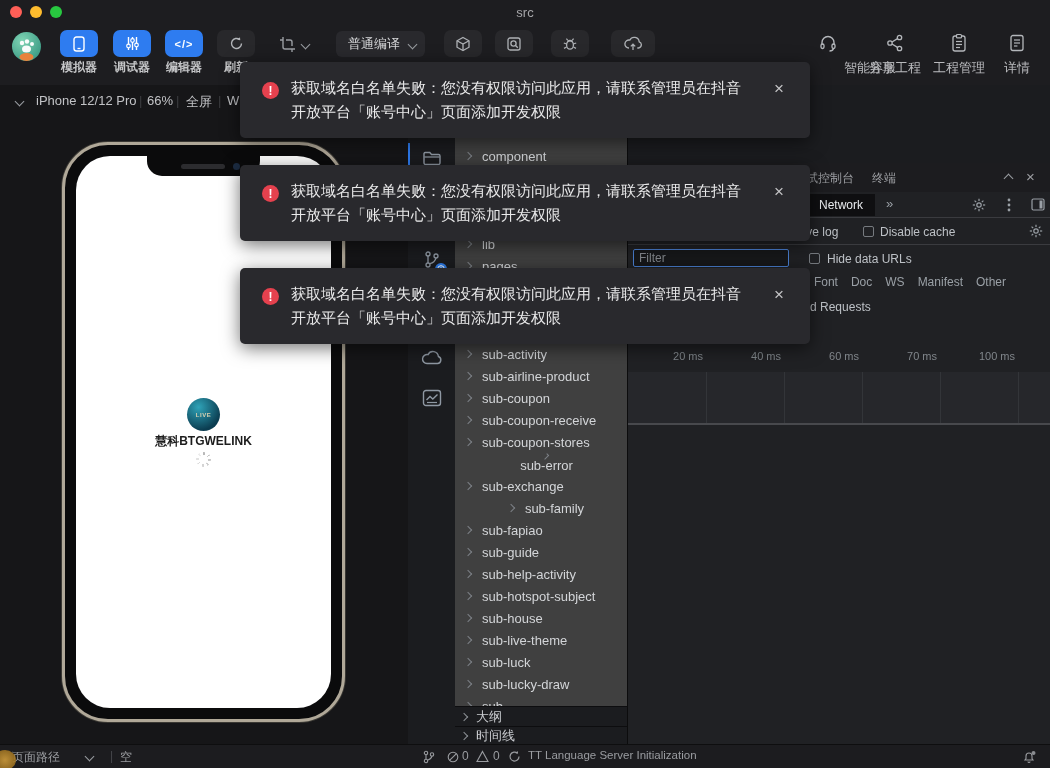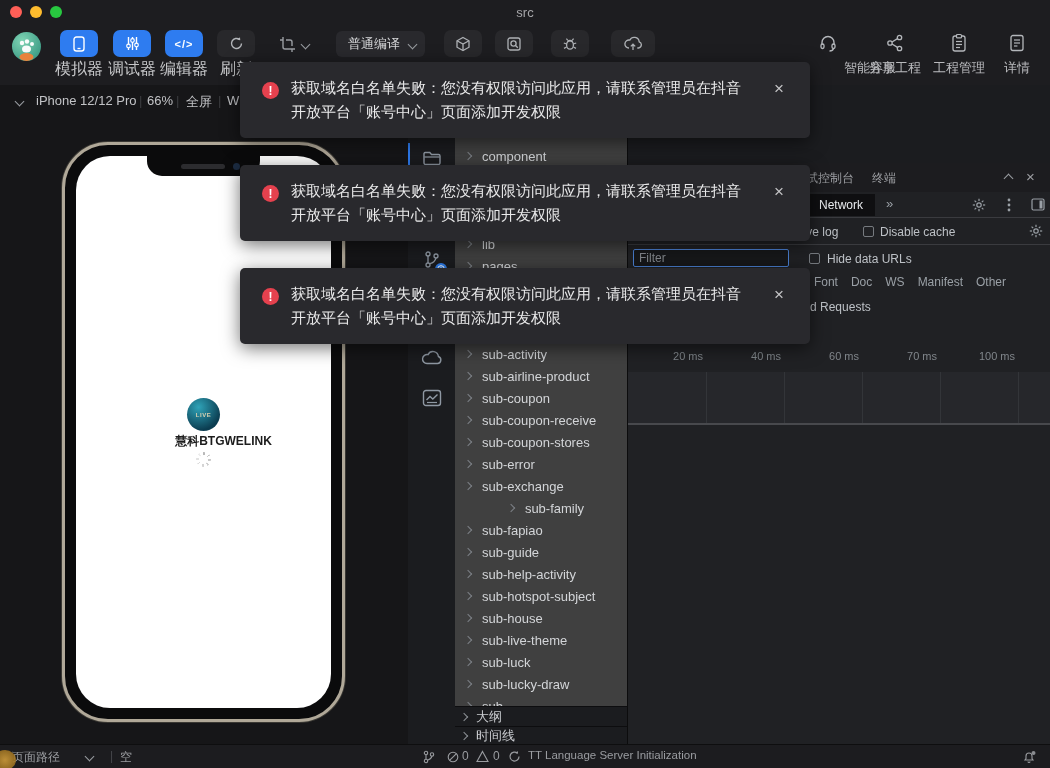--- a/index.html
+++ b/index.html
@@ -12,21 +12,21 @@
   .tl{width:12px;height:12px;border-radius:50%;top:6px;}
   .tl.red{left:10px;background:#ff5f57;}
   .tl.yel{left:30px;background:#febc2e;}
   .tl.grn{left:50px;background:#28c840;}
   .win-title{left:0;top:5px;width:1050px;text-align:center;font-size:13px;color:#a6a6a9;}
   
   .toolbar{left:0;top:25px;width:1050px;height:60px;background:#1d1d20;}
   .tbtn{top:5px;width:38px;height:27px;border-radius:7px;display:flex;align-items:center;justify-content:center;}
   .tbtn.blue{background:#2e7cf0;color:#fff;}
   .tbtn.dark{background:#28282b;color:#b4b7bb;}
-  .tlabel{top:34px;font-size:16px;color:#c6c7c9;text-align:center;width:64px;}
+  .tlabel{top:34px;font-size:12px;color:#c6c7c9;text-align:center;width:64px;font-weight:bold;}
   .codeglyph{font-size:11px;font-weight:bold;letter-spacing:1px;color:#fff;}
   .compile{left:336px;top:6px;width:89px;height:26px;background:#29292d;border-radius:6px;
            display:flex;align-items:center;justify-content:space-between;padding:0 9px 0 12px;box-sizing:border-box;}
   .compile span{font-size:13px;color:#d6d7d9;}
   .chev{display:inline-block;width:6px;height:6px;border-right:1.5px solid #9a9da2;border-bottom:1.5px solid #9a9da2;}
   .chev.down{transform:rotate(45deg);}
   .chev.up{transform:rotate(-135deg);}
   .chev.right{transform:rotate(-45deg);}
   .rgroup-icon{top:8px;color:#b4b7bb;}
   .rlabel{top:34px;font-size:13px;color:#b9babd;text-align:center;width:70px;}
@@ -39,21 +39,21 @@
   .phone{left:62px;top:57px;width:283px;height:580px;border-radius:46px;background:#0b0b0c;
          border:3px solid #b0a898;box-sizing:border-box;box-shadow:0 0 0 1px #3a3833;}
   .screen{left:11px;top:11px;width:255px;height:552px;background:#fff;border-radius:34px;overflow:hidden;}
   .notch{left:71px;top:0;width:113px;height:20px;background:#0b0b0c;border-radius:0 0 15px 15px;}
   .speaker{left:34px;top:8px;width:44px;height:5px;background:#2c2c2f;border-radius:3px;}
   .cam{left:86px;top:7px;width:7px;height:7px;border-radius:50%;background:#1c2c42;}
   .app-logo{left:111px;top:242px;width:33px;height:33px;border-radius:50%;
             background:radial-gradient(circle at 35% 28%,#2fa3b8,#0b3d51 72%);
             display:flex;align-items:center;justify-content:center;}
   .app-logo span{font-size:6px;font-weight:bold;color:#d8d0b0;letter-spacing:.5px;}
-  .app-name{left:0;top:277px;width:255px;text-align:center;font-size:12px;font-weight:bold;color:#1c1c1c;margin-left:20px;}
+  .app-name{left:0;top:277px;width:255px;text-align:center;font-size:12px;font-weight:bold;color:#1c1c1c;}
   .spinner{left:120px;top:296px;width:15px;height:15px;border-radius:50%;
     background:conic-gradient(#b9b9b9 0 14deg,transparent 14deg 45deg,#c0c0c0 45deg 59deg,transparent 59deg 90deg,
     #c8c8c8 90deg 104deg,transparent 104deg 135deg,#cecece 135deg 149deg,transparent 149deg 180deg,
     #d4d4d4 180deg 194deg,transparent 194deg 225deg,#dbdbdb 225deg 239deg,transparent 239deg 270deg,
     #e2e2e2 270deg 284deg,transparent 284deg 315deg,#ececec 315deg 329deg,transparent 329deg 360deg);}
   .spinner:after{content:"";position:absolute;left:3px;top:3px;width:9px;height:9px;border-radius:50%;background:#fff;}
   
   .activity{left:408px;top:85px;width:47px;height:659px;background:#1b1c1f;}
   .act-item{left:0;width:47px;height:34px;display:flex;align-items:center;justify-content:center;color:#8f98a3;}
   .act-ind{left:0;top:58px;width:2px;height:30px;background:#2e7cf0;}
@@ -342,21 +342,21 @@
         <span class="lbl">sub-coupon</span>
       </div>
       <div class="trow" style="top: 326px;">
         <span class="chev right"></span>
         <span class="lbl">sub-coupon-receive</span>
       </div>
       <div class="trow" style="top: 348px;">
         <span class="chev right"></span>
         <span class="lbl">sub-coupon-stores</span>
       </div>
-      <div class="trow" style="top: 370px;">
+      <div class="trow" style="top: 370px; flex-direction: column;">
         <span class="chev right"></span>
         <span class="lbl">sub-error</span>
       </div>
       <div class="trow" style="top: 392px;">
         <span class="chev right"></span>
         <span class="lbl">sub-exchange</span>
       </div>
       <div class="trow" style="top: 414px; justify-content: center;">
         <span class="chev right"></span>
         <span class="lbl">sub-family</span>

